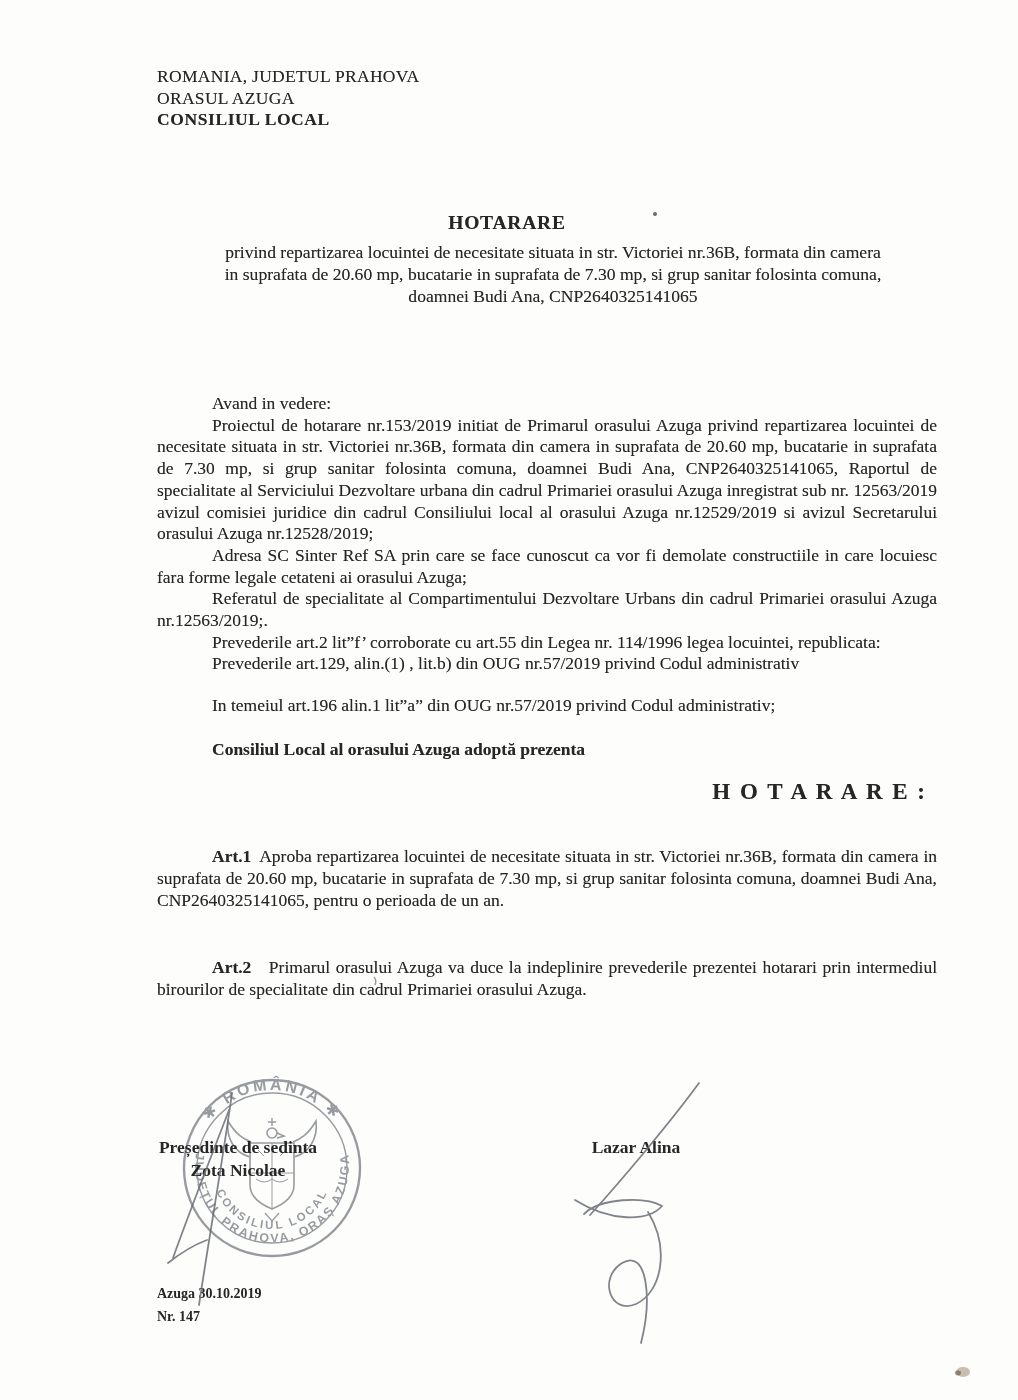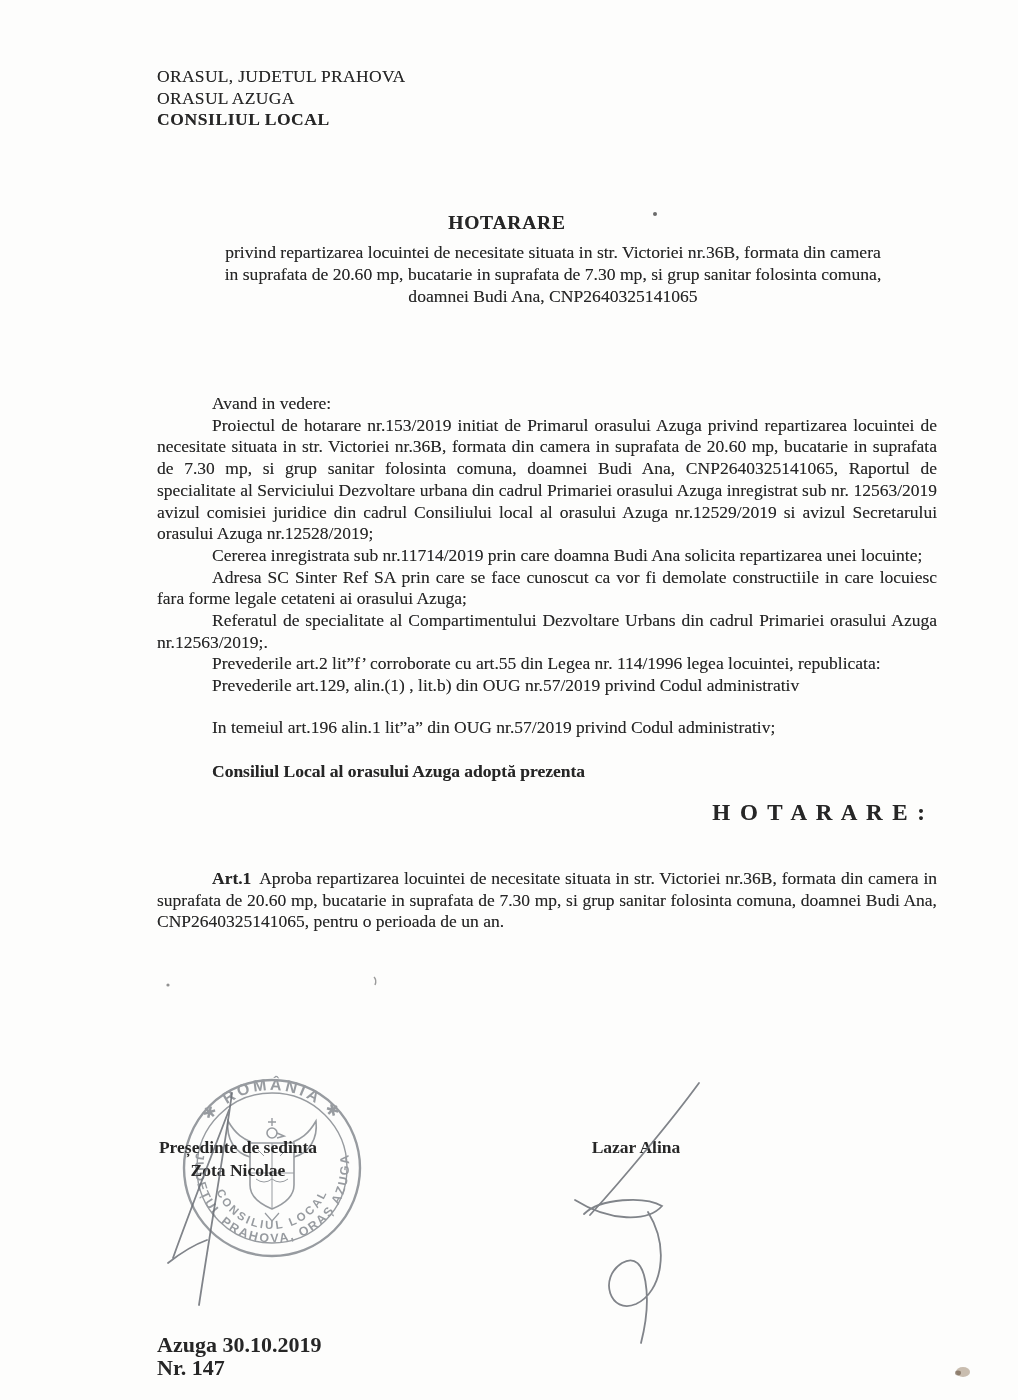--- a/index.html
+++ b/index.html
@@ -53,22 +53,22 @@
     position:absolute;left:148px;top:1136px;width:180px;
     text-align:center;font-size:17.5px;line-height:22.5px;
     z-index:3;
   }
   .sig-right{
     position:absolute;left:500px;top:1136px;width:272px;
     text-align:center;font-size:17.5px;line-height:22.5px;
     z-index:3;
   }
   .footer{
-    position:absolute;left:157px;top:1333px;
-    font-size:22px;line-height:23px;z-index:3;
+    position:absolute;left:157px;top:1282px;
+    font-size:14px;line-height:23px;z-index:3;
   }
 
   .stamp{
     position:absolute;left:177px;top:1073px;width:190px;height:190px;
     z-index:1;opacity:.62;
   }
   .stamp text{font-family:"Liberation Sans","DejaVu Sans",sans-serif;font-weight:bold;}
 
   .overlay{
     position:absolute;left:0;top:0;width:1018px;height:1400px;
@@ -108,45 +108,47 @@
       <path d="M 100,60 l 7,3 -7,2"></path>
       <path d="M 73,84 C 58,80 49,66 51,48 C 59,62 67,66 74,69"></path>
       <path d="M 117,84 C 132,80 141,66 139,48 C 131,62 123,66 116,69"></path>
       <path d="M 79,106 q 8,6 16,0 q 8,6 16,0" stroke-width="1"></path>
       <path d="M 81,77 l 6,6 M 109,77 l -6,6" stroke-width="1"></path>
       <path d="M 88,140 l 7,8 7,-8" stroke-width="1.2"></path>
     </g>
   </svg>
 
   <header class="header">
-    <div>ORASUL, JUDETUL PRAHOVA</div>
+    <div>ROMANIA, JUDETUL PRAHOVA</div>
     <div>ORASUL AZUGA</div>
     <div class="b">CONSILIUL LOCAL</div>
   </header>
 
   <div class="title-heading b">HOTARARE</div>
   <div class="subtitle">
     <div>privind repartizarea locuintei de necesitate situata in str. Victoriei nr.36B, formata din camera</div>
     <div>in suprafata de 20.60 mp, bucatarie in suprafata de 7.30 mp, si grup sanitar folosinta comuna,</div>
     <div>doamnei Budi Ana, CNP2640325141065</div>
   </div>
 
   <main class="bodytext">
     <p class="noindent">Avand in vedere:</p>
     <p class="para">Proiectul de hotarare nr.153/2019 initiat de Primarul orasului Azuga privind repartizarea locuintei de necesitate situata in str. Victoriei nr.36B, formata din camera in suprafata de 20.60 mp, bucatarie in suprafata de 7.30 mp, si grup sanitar folosinta comuna, doamnei Budi Ana, CNP2640325141065, Raportul de specialitate al Serviciului Dezvoltare urbana din cadrul Primariei orasului Azuga inregistrat sub nr. 12563/2019 avizul comisiei juridice din cadrul Consiliului local al orasului Azuga nr.12529/2019 si avizul Secretarului orasului Azuga nr.12528/2019;</p>
-    <p class="para">Cererea inregistrata sub nr.11714/2019 prin care doamna Budi Ana solicita repartizarea unei locuinte;</p>
     <p class="para">Adresa SC Sinter Ref SA prin care se face cunoscut ca vor fi demolate constructiile in care locuiesc fara forme legale cetateni ai orasului Azuga;</p>
     <p class="para">Referatul de specialitate al Compartimentului Dezvoltare Urbans din cadrul Primariei orasului Azuga nr.12563/2019;.</p>
     <p class="para">Prevederile art.2 lit”f’ corroborate cu art.55 din Legea nr. 114/1996 legea locuintei, republicata:</p>
     <p class="para">Prevederile art.129, alin.(1) , lit.b) din OUG nr.57/2019 privind Codul administrativ</p>
     <p class="para gap-legal">In temeiul art.196 alin.1 lit”a” din OUG nr.57/2019 privind Codul administrativ;</p>
     <p class="para b gap-adopt">Consiliul Local al orasului Azuga adoptă prezenta</p>
     <div class="decision">H O T A R A R E :</div>
     <p class="para art gap-art1">
       <span class="b lbl">Art.1</span><span>Aproba repartizarea locuintei de necesitate situata in str. Victoriei nr.36B, formata din camera in suprafata de 20.60 mp, bucatarie in suprafata de 7.30 mp, si grup sanitar folosinta comuna, doamnei Budi Ana, CNP2640325141065, pentru o perioada de un an.</span>
+    </p>
+    <p class="para art a2 gap-art2">
+      <span class="b lbl">Art.2</span><span>Primarul orasului Azuga va duce la indeplinire prevederile prezentei hotarari prin intermediul birourilor de specialitate din cadrul Primariei orasului Azuga.</span>
     </p>
   </main>
 
   <div class="sig-left">
     <div class="b">Președinte de sedinta</div>
     <div class="b">Zota Nicolae</div>
   </div>
   <div class="sig-right">
     <div class="b">Lazar Alina</div>
   </div>

